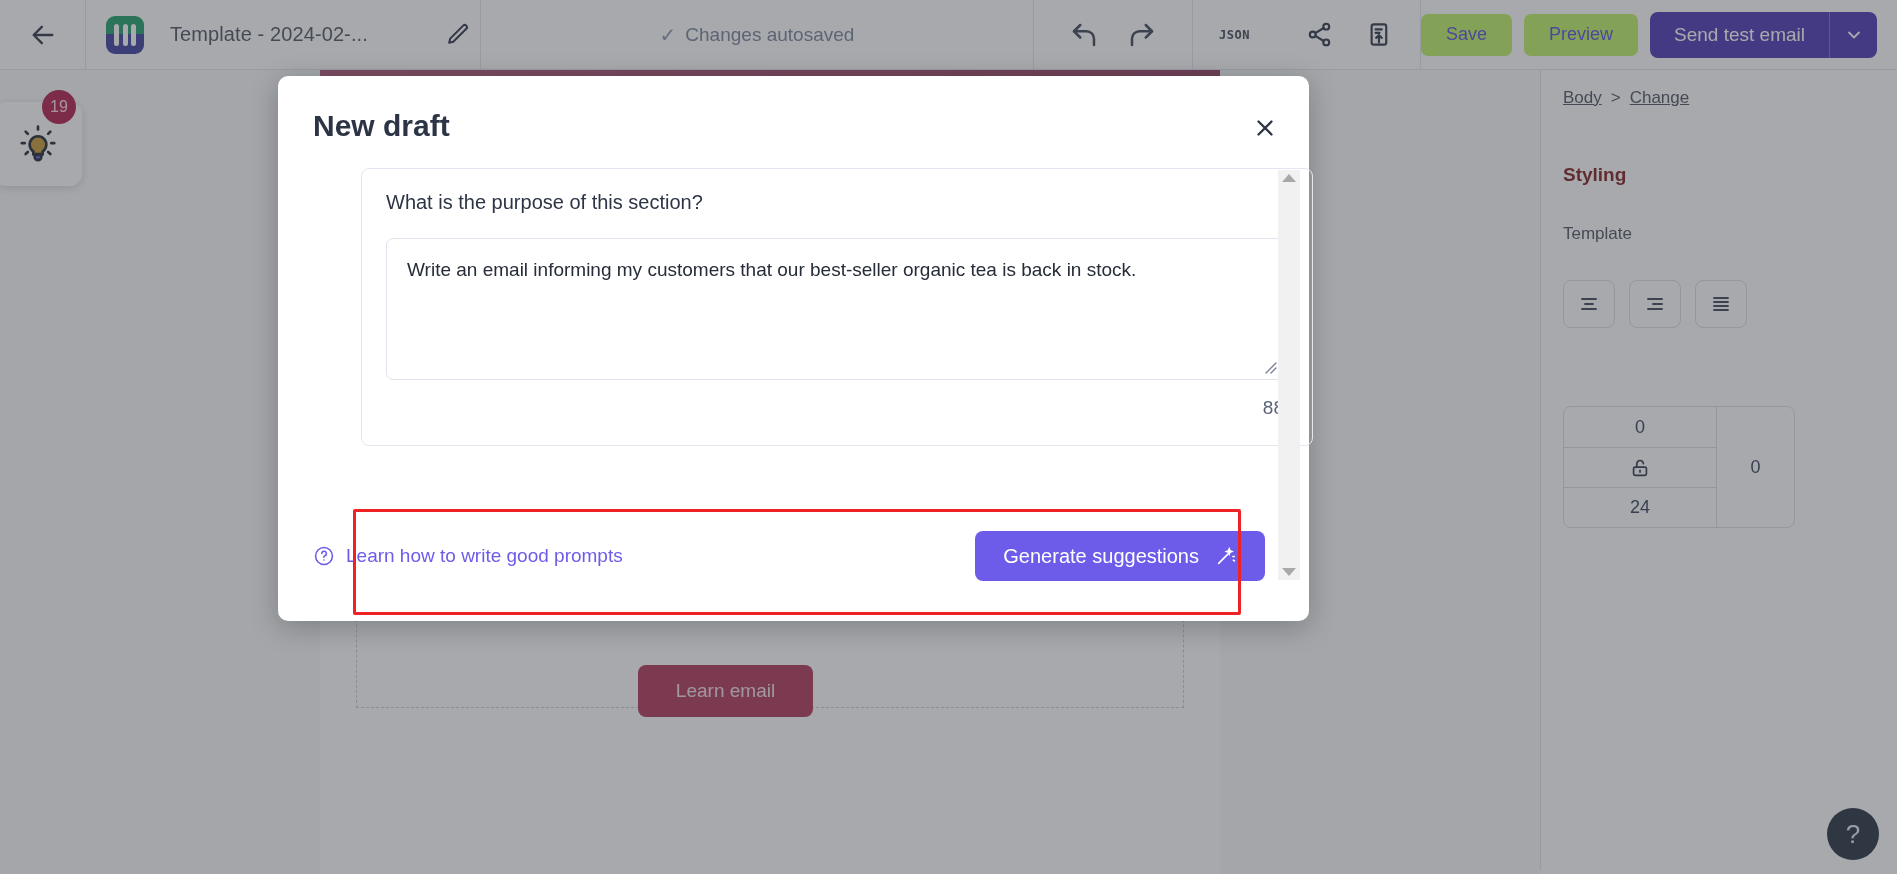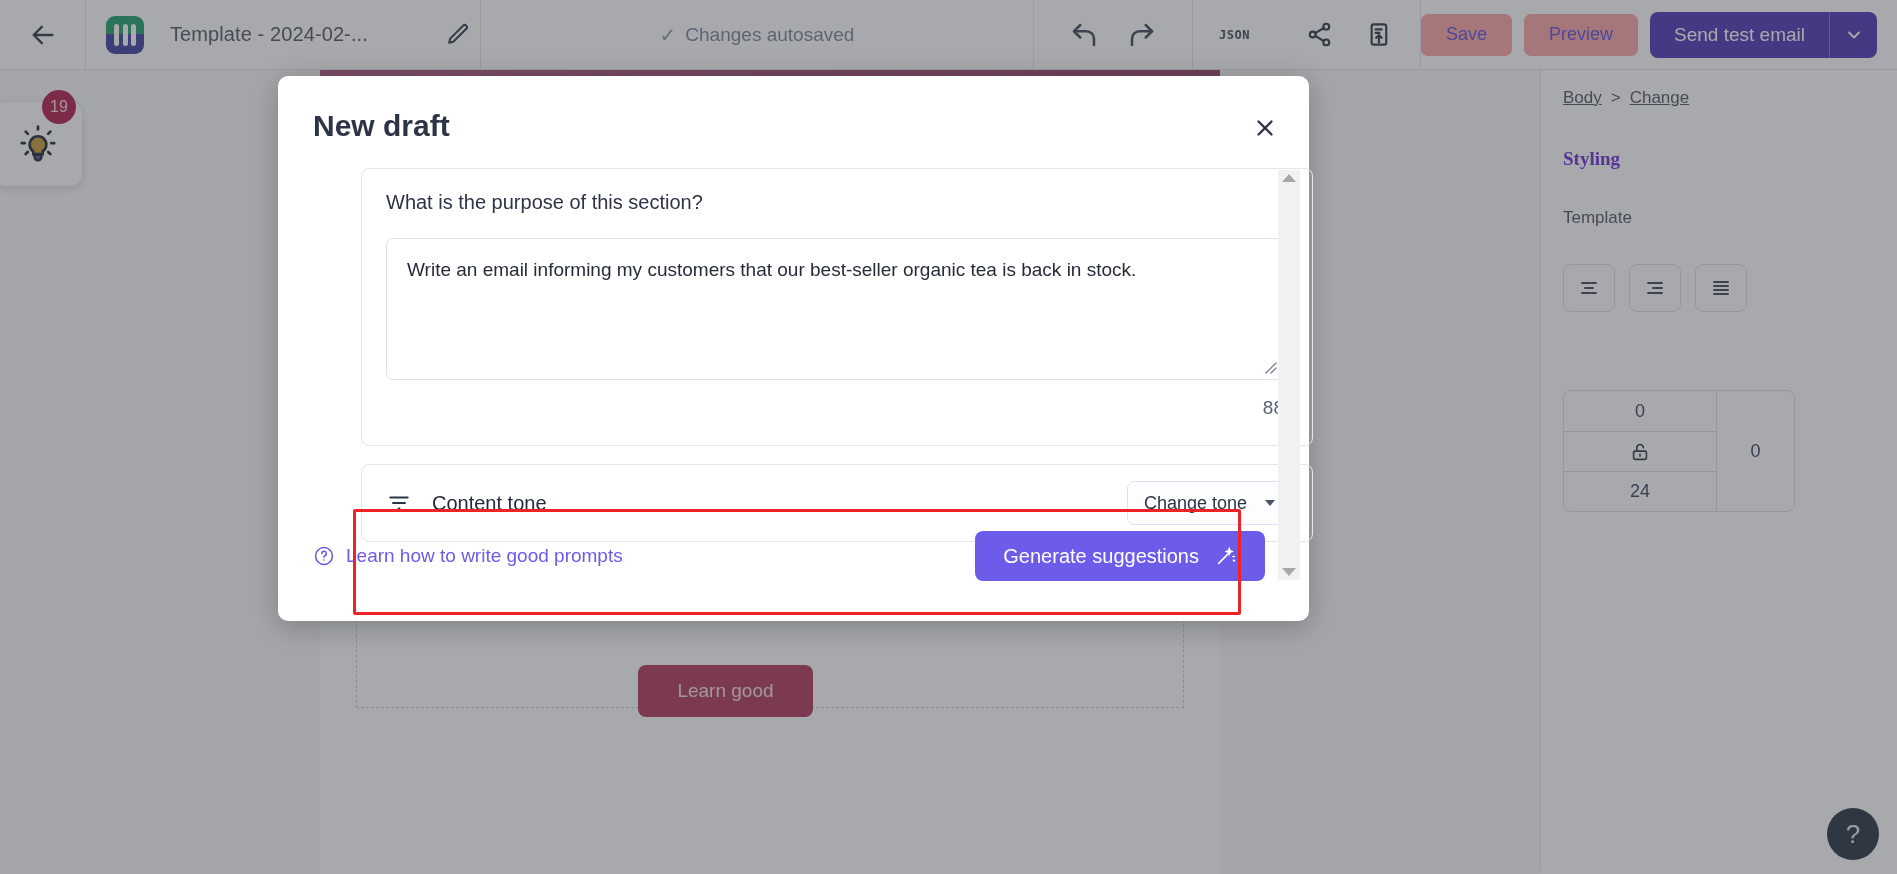--- a/index.html
+++ b/index.html
@@ -71,21 +71,21 @@
     display: flex; align-items: center; justify-content: center;
     padding: 0 26px; font-family: "DejaVu Sans Mono", monospace;
     font-weight: bold; font-size: 12px; color: #3f4654; cursor: pointer;
     letter-spacing: .5px;
   }
   .tb-tools { display: flex; align-items: center; gap: 16px; padding: 0 18px 0 22px; }
   .tb-actions { display: flex; align-items: center; gap: 12px; padding-right: 20px; }
 
   .btn-ghost {
     height: 42px; padding: 0 25px; border-radius: 7px;
-    background: #fca5a5; color: #5b4ee0; font-size: 18px;
+    background: #bef264; color: #5b4ee0; font-size: 18px;
     display: flex; align-items: center; justify-content: center;
     border: none; cursor: pointer; font-family: inherit;
   }
   .btn-primary-split {
     display: flex; align-items: stretch; height: 46px;
     border-radius: 8px; overflow: hidden; background: #4a35b5; cursor: pointer;
   }
   .btn-primary-split .lbl {
     display: flex; align-items: center; padding: 0 24px;
     color: #fff; font-size: 19px; white-space: nowrap;
@@ -144,21 +144,21 @@
   }
 
   
   .rightpanel {
     position: absolute; top: 70px; right: 0; bottom: 4px; width: 357px;
     background: #ffffff; border-left: 1px solid #e4e6ef;
     padding: 18px 22px;
   }
   .breadcrumb { font-size: 17px; color: #4d5462; display: flex; gap: 9px; align-items: center; }
   .breadcrumb a { color: #4d5462; text-decoration: underline; cursor: pointer; }
-  .rp-heading { margin-top: 40px; font-size: 19px; font-weight: bold; color: #6d28d9; font-family: Liberation Serif, serif; }
+  .rp-heading { margin-top: 56px; font-size: 19px; font-weight: bold; color: #7f1d1d; }
   .rp-sublabel { margin-top: 38px; font-size: 17px; color: #4d5462; }
   .align-row { margin-top: 36px; display: flex; gap: 14px; }
   .align-btn {
     width: 52px; height: 48px; border-radius: 8px;
     border: 1px solid #dcdfe8; background: #fff;
     display: flex; align-items: center; justify-content: center; cursor: pointer;
   }
   .pad-grid {
     margin-top: 78px; display: flex; align-items: stretch;
     border: 1px solid #dcdfe8; border-radius: 8px; width: 232px;
@@ -368,21 +368,21 @@
         </div>
       </div>
     </div>
   </div>
 
   <div class="canvas">
     <div class="email-doc">
       <div class="hero-img"></div>
       <div class="placeholder-block"></div>
       <div class="inner-bar"></div>
-      <div class="cta-btn">Learn good</div>
+      <div class="cta-btn">Learn email</div>
     </div>
   </div>
 
   <div class="bulb-panel">
     <svg width="40" height="40" viewBox="0 0 24 24" fill="none" stroke="#1f2733" stroke-width="1.6" stroke-linecap="round">
       <path d="M9.2 16.5a5 5 0 1 1 5.6 0v1.6H9.2z" fill="#c69a33" stroke="#1f2733"></path>
       <path d="M10 18.6h4v1.1a2 2 0 0 1-4 0z" fill="#6c5ce9" stroke="#1f2733"></path>
       <line x1="12" y1="1.6" x2="12" y2="3.3"></line>
       <line x1="4.6" y1="4.6" x2="5.9" y2="5.9"></line>
       <line x1="19.4" y1="4.6" x2="18.1" y2="5.9"></line>
@@ -469,34 +469,20 @@
       <div class="ta-wrap">
         <textarea class="prompt" placeholder="Describe what you want to write about..." style="">Write an email informing my customers that our best-seller organic tea is back in stock.</textarea>
         <svg class="resize-grip" viewBox="0 0 16 16" stroke="#7a8295" stroke-width="1.4" stroke-linecap="round">
           <line x1="14" y1="4" x2="4" y2="14"></line>
             <line x1="14" y1="9" x2="9" y2="14"></line>
         </svg>
       </div>
       <div class="char-count">88</div>
     </div>
 
-    <div class="tone-card">
-      <div class="tone-left">
-        <svg width="26" height="26" viewBox="0 0 24 24" stroke="#2c3445" stroke-width="1.9" stroke-linecap="round">
-          <line x1="4" y1="7" x2="20" y2="7"></line>
-          <line x1="6.5" y1="12" x2="17.5" y2="12"></line>
-          <line x1="11.6" y1="17" x2="12.4" y2="17"></line>
-        </svg>
-        <span class="tone-label">Content tone</span>
-      </div>
-      <div class="tone-select">
-        <span>Change tone</span>
-        <span class="caret"></span>
-      </div>
-    </div>
 
     <div class="tone-highlight"></div>
   </div>
 
   <div class="modal-footer">
     <a class="learn-link">
       <svg width="22" height="22" viewBox="0 0 24 24" fill="none" stroke="#6c5ce9" stroke-width="1.7" stroke-linecap="round">
         <circle cx="12" cy="12" r="9.2"></circle>
         <path d="M9.6 9.3a2.5 2.5 0 1 1 3.3 2.4c-.7.3-1 .9-1 1.7"></path>
         <line x1="11.9" y1="16.4" x2="11.95" y2="16.4"></line>

